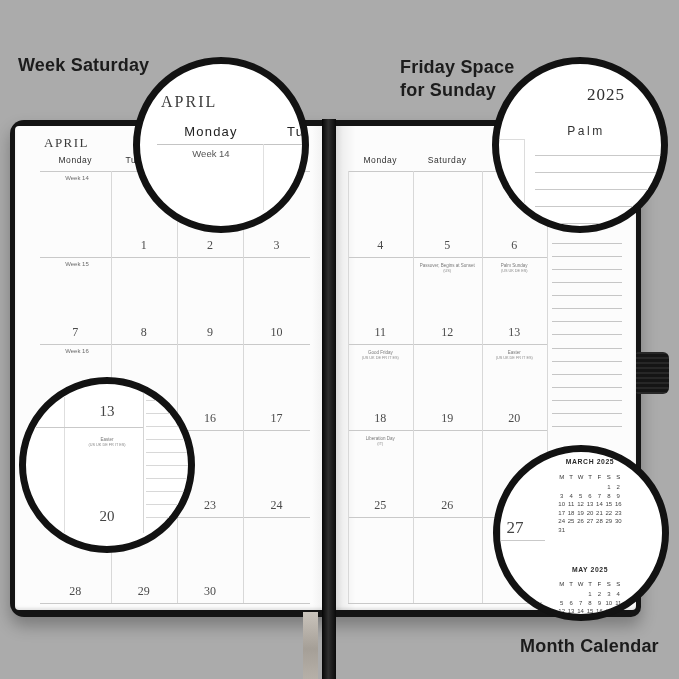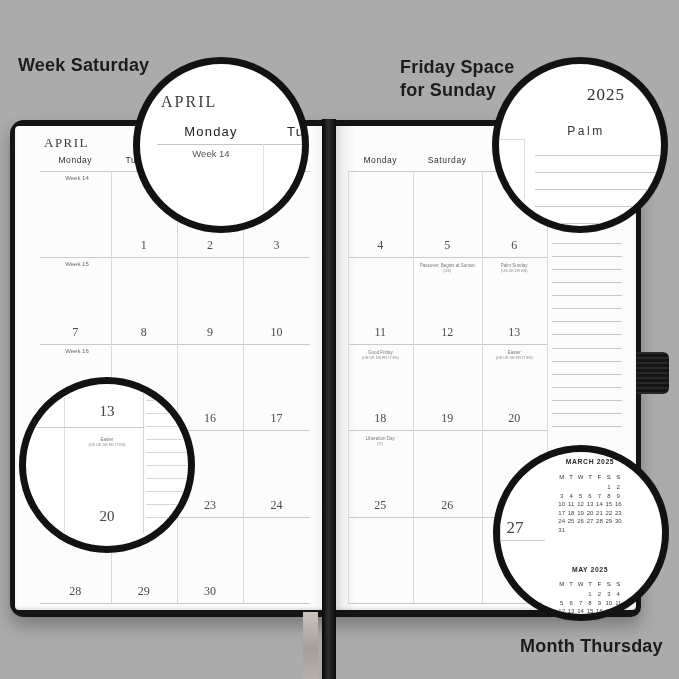--- a/index.html
+++ b/index.html
@@ -325,15 +325,15 @@
       </div>
     </div>
 
   <div class="abs biglabel lab-tl">
     <div>Week Saturday</div>
   </div>
   <div class="abs biglabel lab-tr">
     <div>Friday Space</div>
     <div>for Sunday</div>
   </div>
-  <div class="abs biglabel lab-br">Month Thursday</div>
+  <div class="abs biglabel lab-br">Month Calendar</div>
 
 </div>
 
 </body></html>

